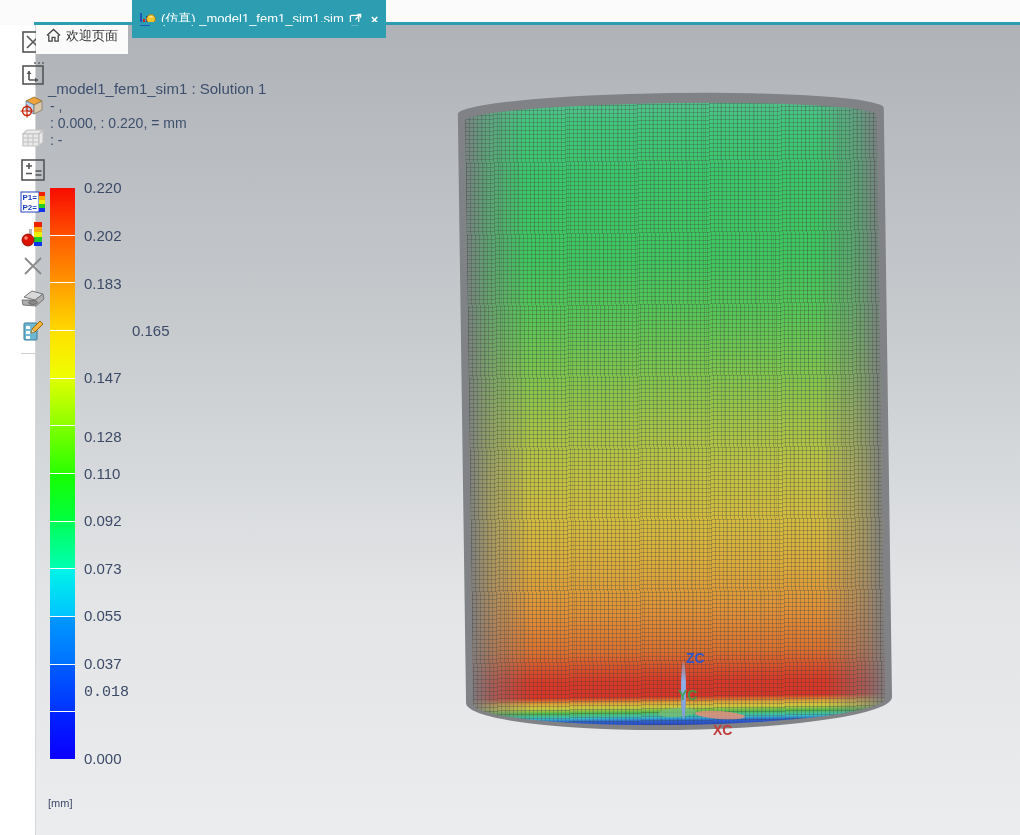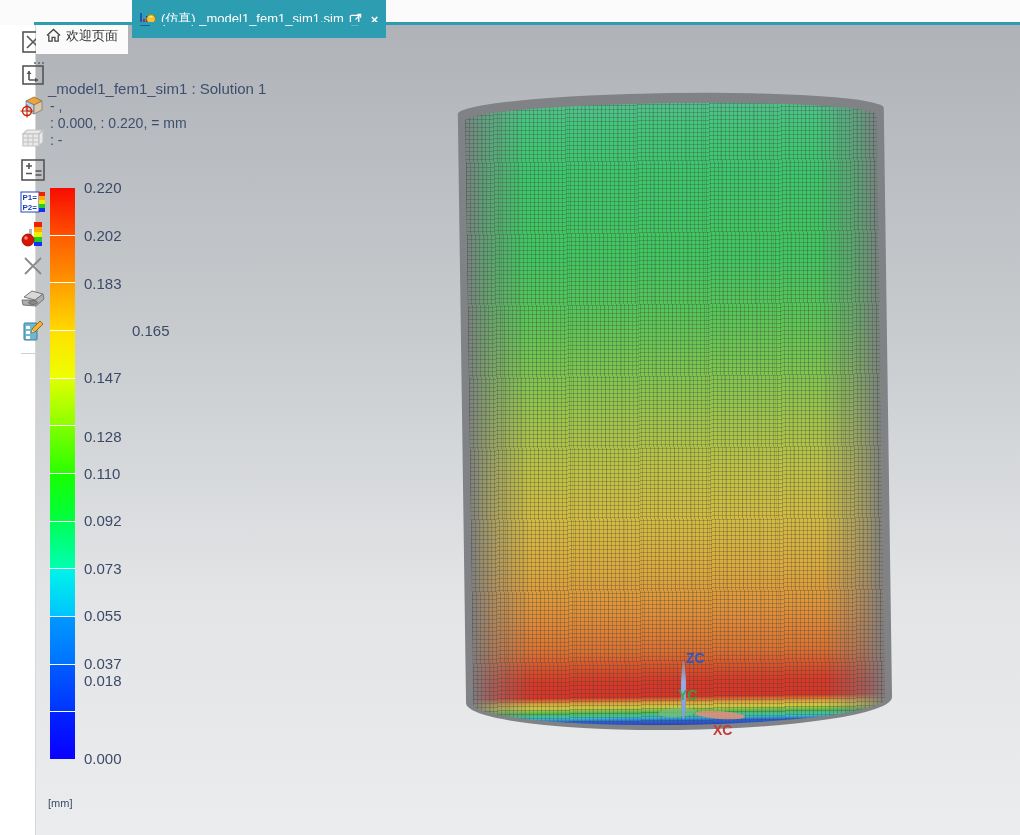--- a/index.html
+++ b/index.html
@@ -221,21 +221,21 @@
       <div class="llabel" style="top: 38.6px; color: rgb(60, 74, 104);">0.202</div>
       <div class="llabel" style="top: 87px; color: rgb(60, 74, 104);">0.183</div>
       <div class="llabel" style="top: 133.8px; color: rgb(60, 74, 104); margin-left: 48px;">0.165</div>
       <div class="llabel" style="top: 181.4px; color: rgb(60, 74, 104);">0.147</div>
       <div class="llabel" style="top: 240px; color: rgb(60, 74, 104);">0.128</div>
       <div class="llabel" style="top: 276.6px; color: rgb(60, 74, 104);">0.110</div>
       <div class="llabel" style="top: 324.2px; color: rgb(60, 74, 104);">0.092</div>
       <div class="llabel" style="top: 371.8px; color: rgb(60, 74, 104);">0.073</div>
       <div class="llabel" style="top: 419.4px; color: rgb(60, 74, 104);">0.055</div>
       <div class="llabel" style="top: 467px; color: rgb(60, 74, 104);">0.037</div>
-      <div class="llabel" style="top: 484px; color: rgb(60, 74, 104);">0.018</div>
+      <div class="llabel" style="top: 496px; color: rgb(60, 74, 104); font-family: Liberation Mono, monospace;">0.018</div>
       <div class="llabel" style="top: 562.2px; color: rgb(60, 74, 104);">0.000</div>
     </div>
   <div class="units">[mm]</div>
 
   <div class="cyl">
     <div class="cyl-outer"></div>
     <div class="cyl-mesh"></div>
   </div>
 
   <div class="zc-axis"></div>

